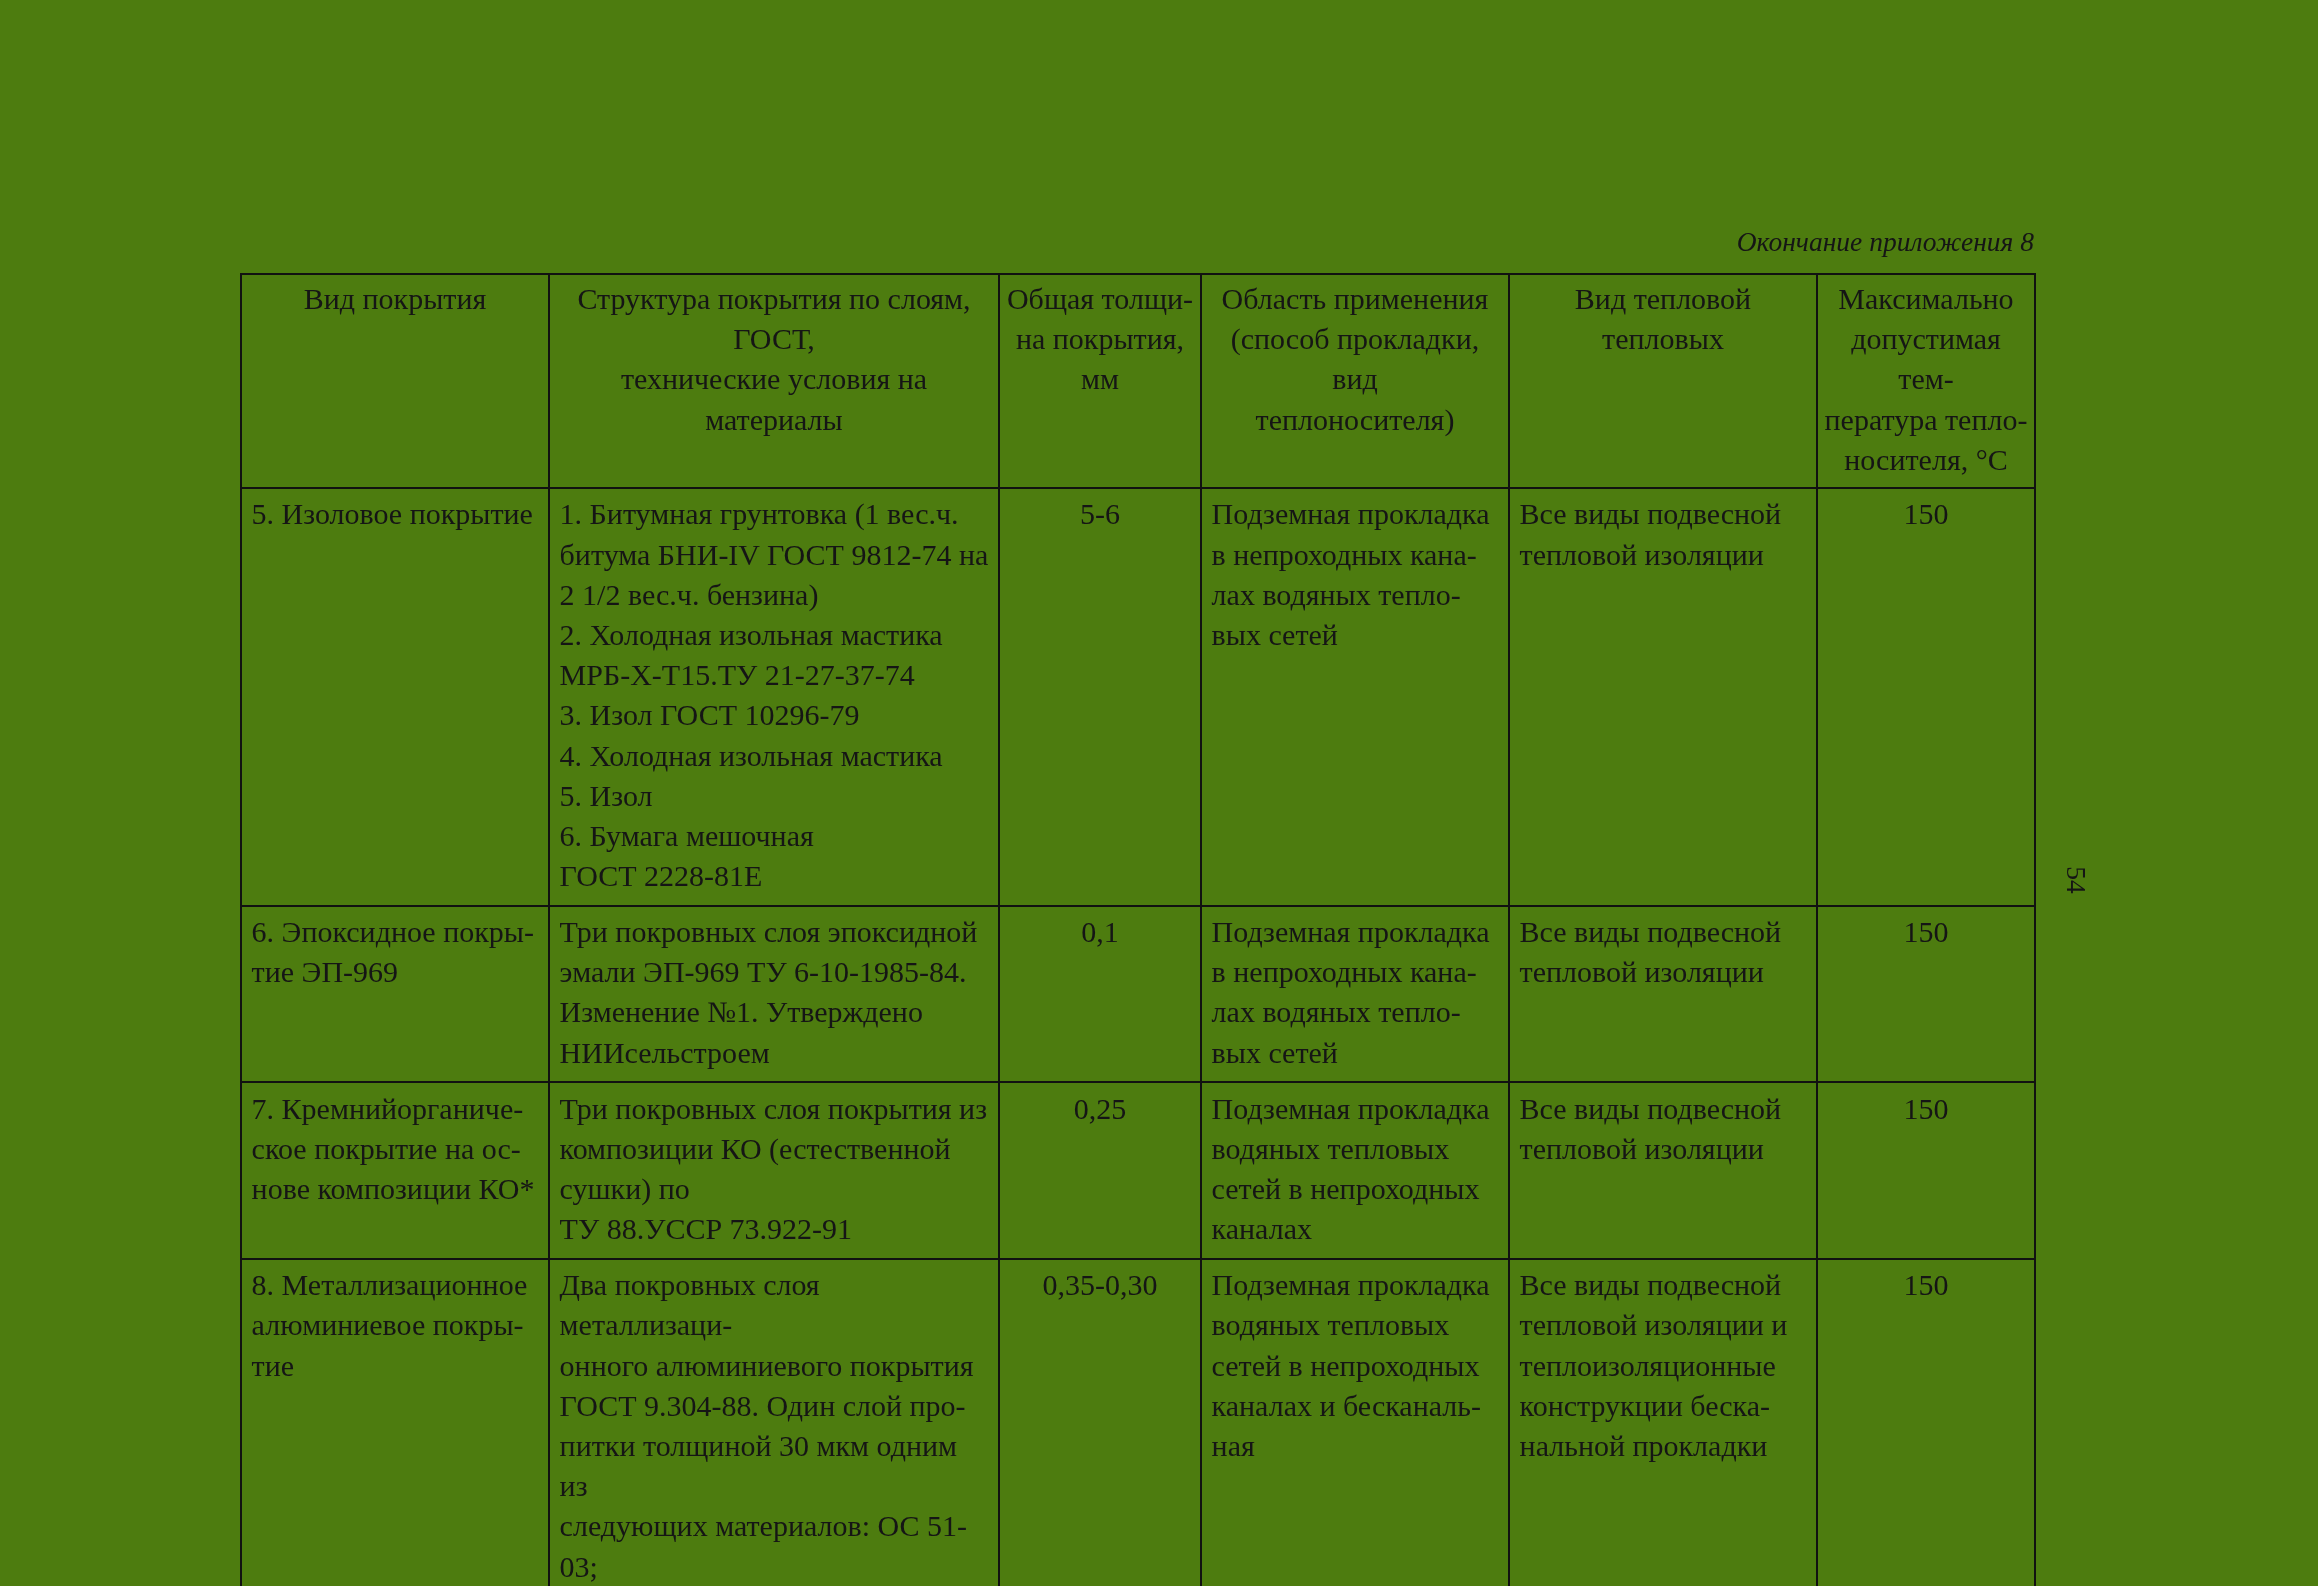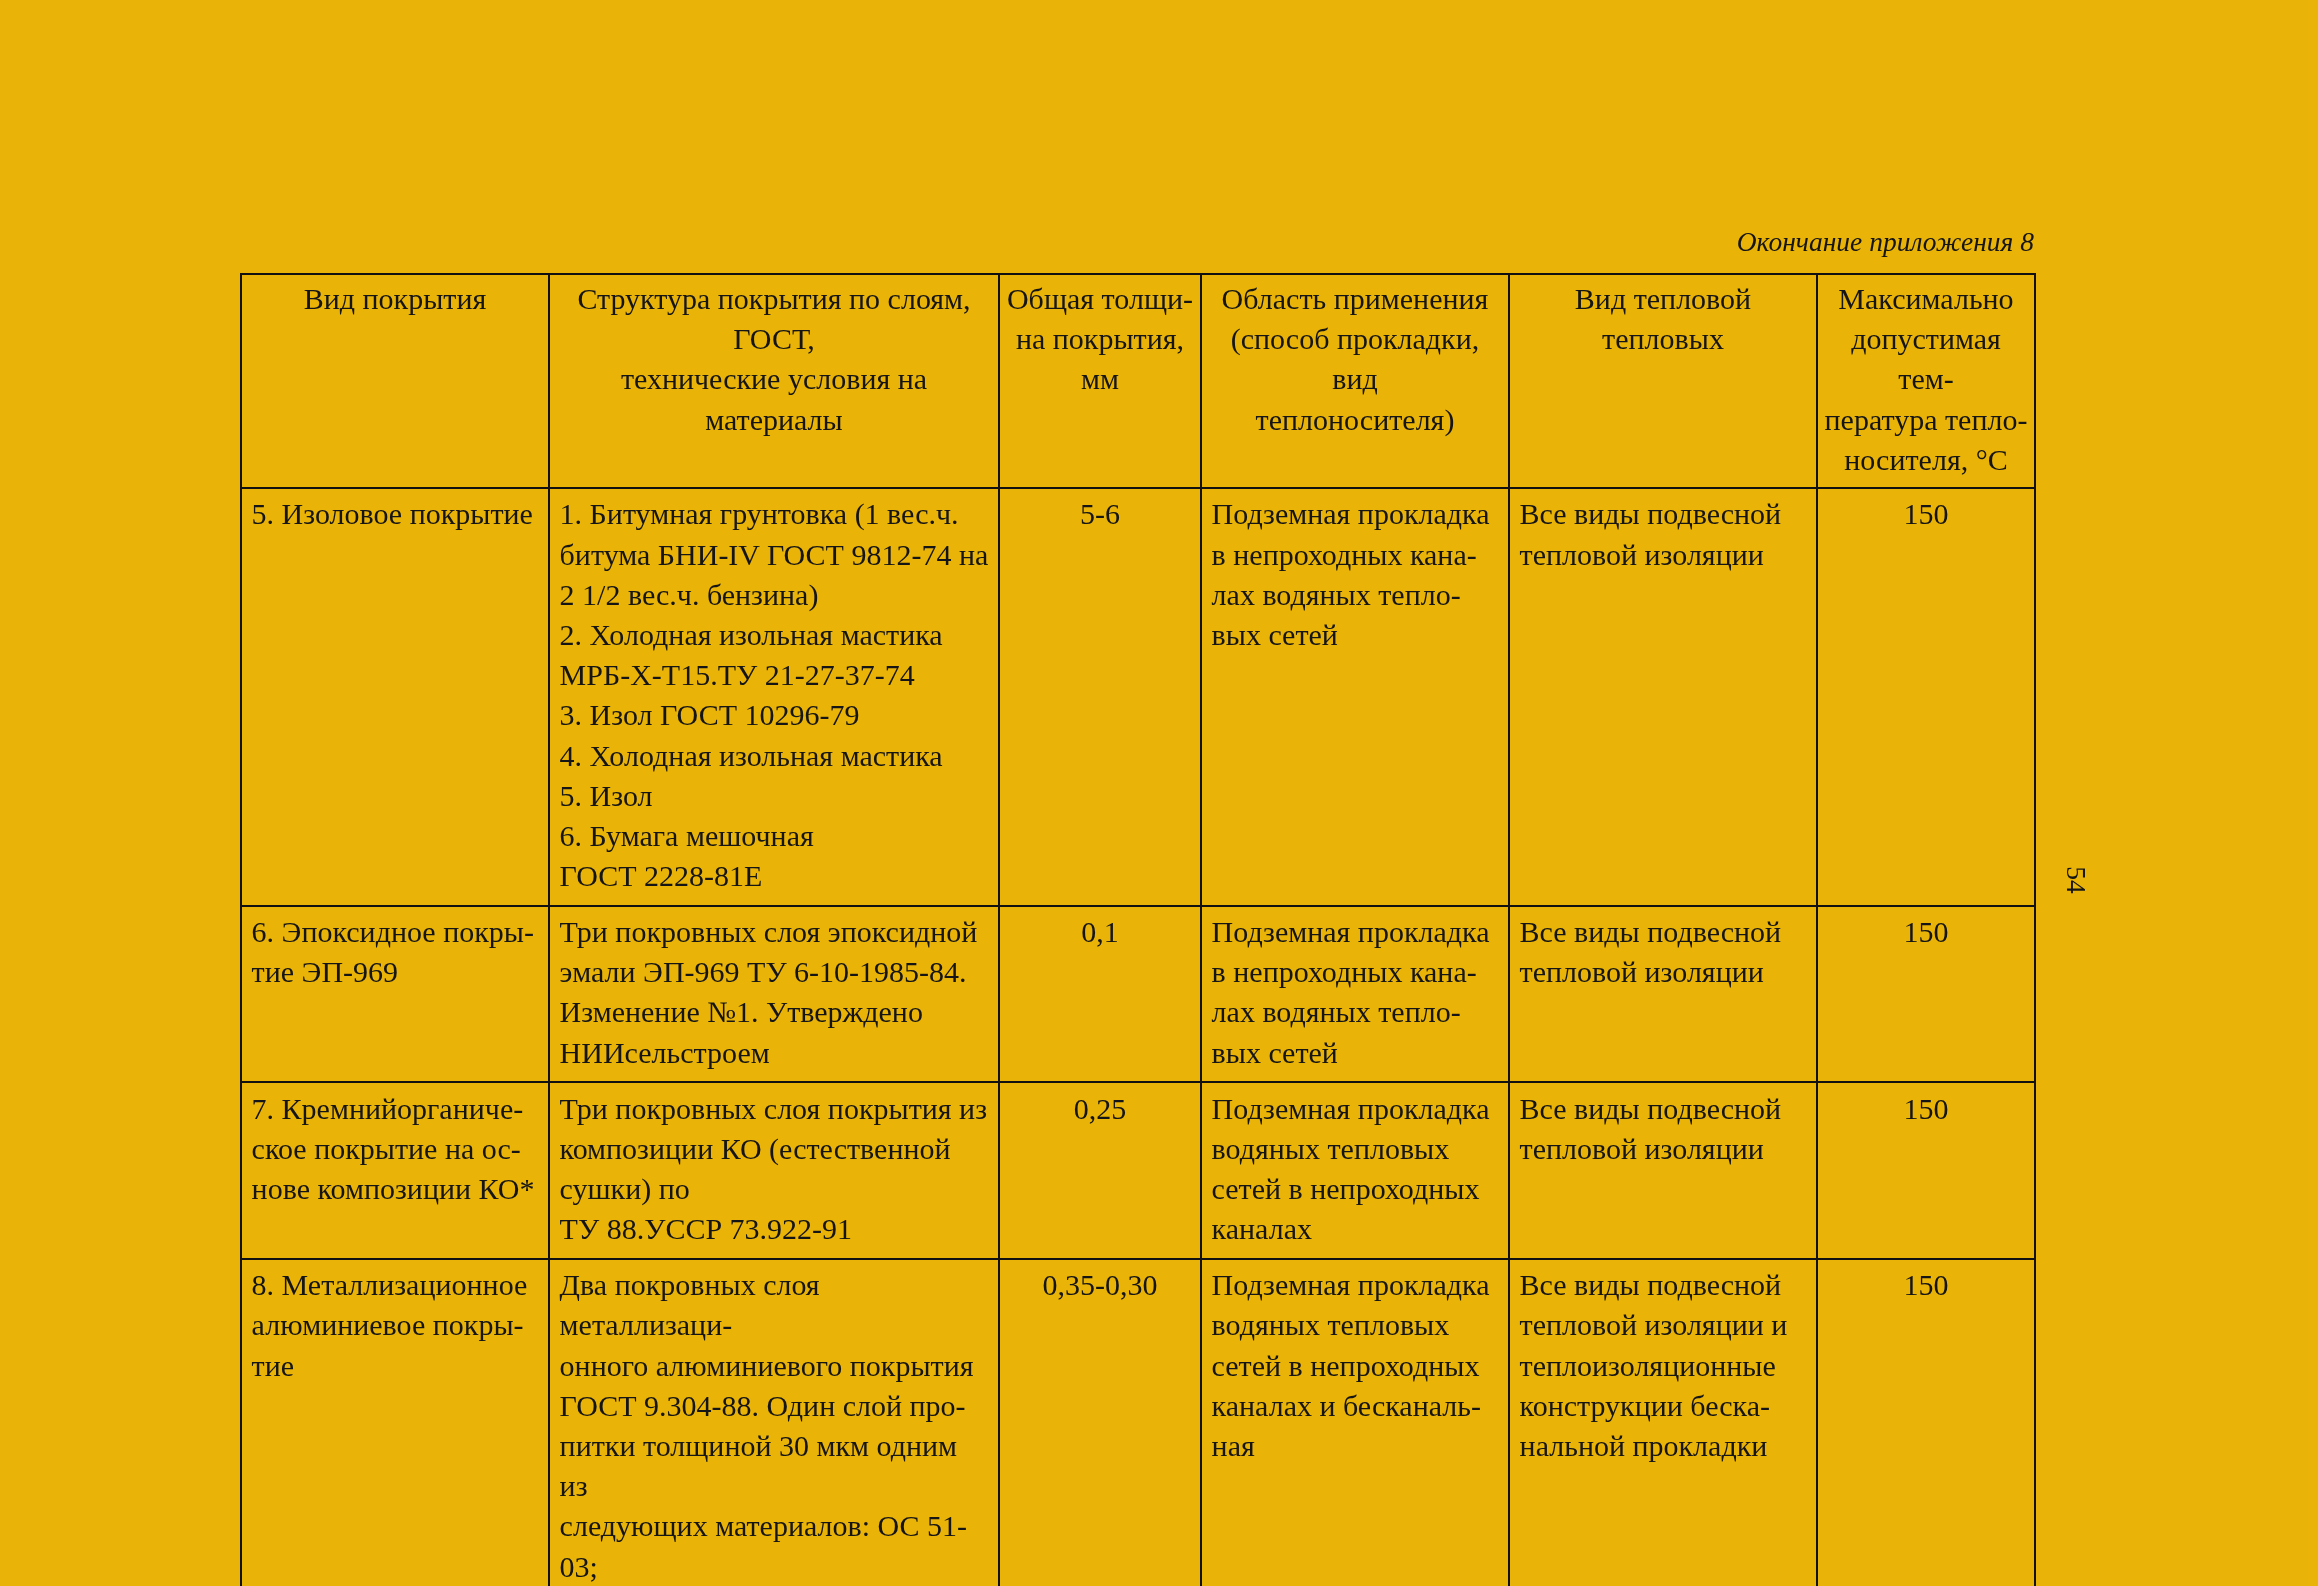--- a/index.html
+++ b/index.html
@@ -4,21 +4,21 @@
 <style>
   html, body {
     margin: 0;
     padding: 0;
     background: #e8e8e8;
   }
   .page {
     position: relative;
     width: 2319px;
     height: 1587px;
-    background: #eab308;
+    background: #4d7c0f;
     font-family: "Liberation Serif", serif;
     color: #151515;
     overflow: hidden;
   }
   .heading {
     position: absolute;
     top: 227px;
     left: 240px;
     width: 1794px;
     text-align: right;

